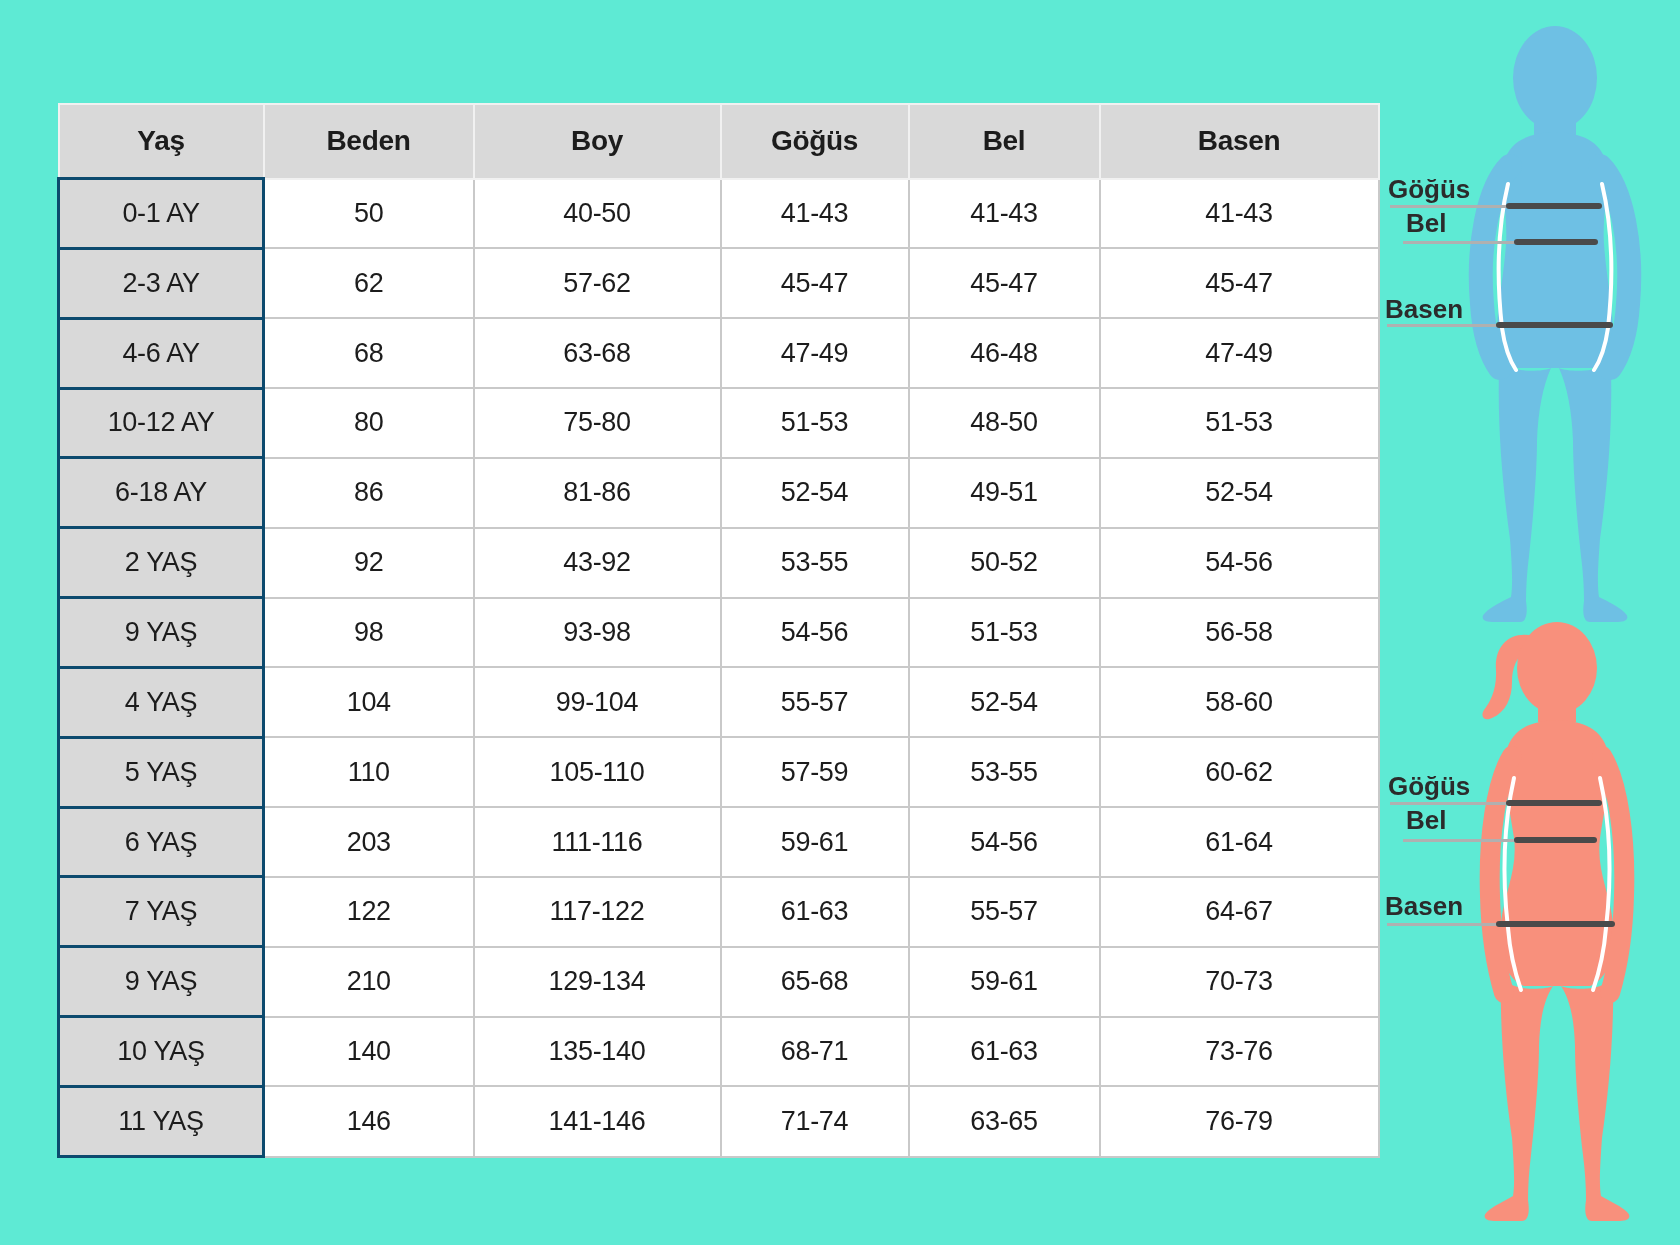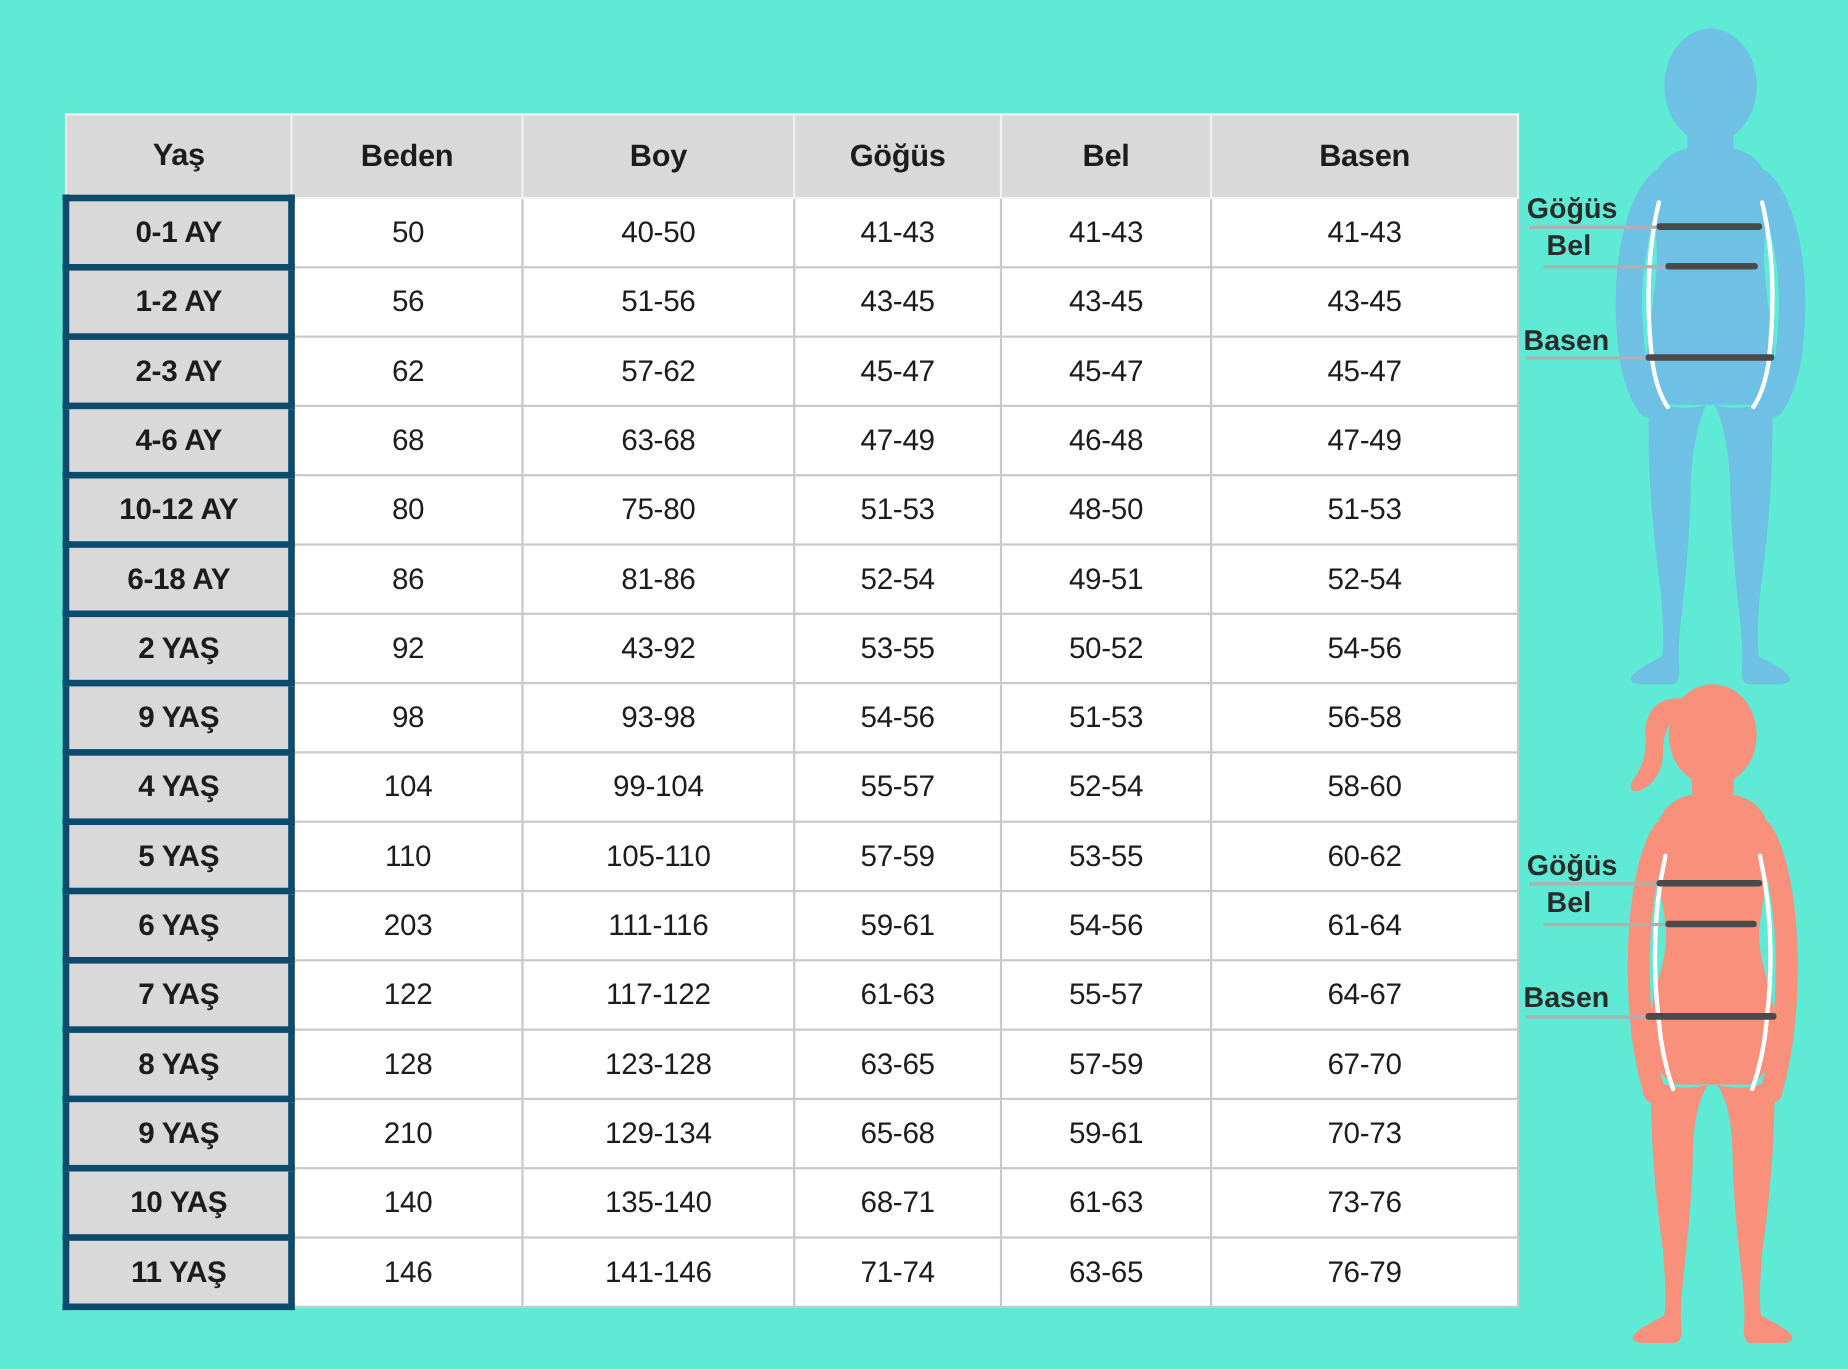--- a/index.html
+++ b/index.html
@@ -9,21 +9,21 @@
   
   table.size{position:absolute;left:57px;top:103px;width:1320px;height:1055px;
              border-collapse:collapse;table-layout:fixed;}
   table.size th, table.size td{
       text-align:center;vertical-align:middle;padding:0;
       font-size:27px;letter-spacing:-0.3px;}
   table.size th{
       background:#d9d9d9;border:2px solid #f1f1f1;
       font-weight:700;font-size:28px;height:72px;}
   table.size td{background:#ffffff;border:2px solid #c9c9c9;height:57px;}
-  table.size td.rowlabel{background:#d9d9d9;border:6px solid #0c4a6e;font-weight:bold;}
+  table.size td.rowlabel{background:#d9d9d9;border:3px solid #0c4a6e;}
   col.c0{width:205px}col.c1{width:210px}col.c2{width:247px}
   col.c3{width:188px}col.c4{width:191px}col.c5{width:279px}
 
   
   .fig{position:absolute;}
   .measure-label{position:absolute;font-weight:700;font-size:26px;color:#2b2b2b;white-space:nowrap;}
   .line-light{position:absolute;height:3px;background:#b0b0b0;}
   .line-dark{position:absolute;height:6px;background:#4a4a4a;border-radius:3px;}
 </style>
 </head>
@@ -53,28 +53,20 @@
     <tbody>
         <tr>
       <td class="rowlabel">0-1 AY</td>
       <td>50</td>
       <td>40-50</td>
       <td>41-43</td>
       <td>41-43</td>
       <td>41-43</td>
     </tr>
         <tr>
-      <td class="rowlabel">1-2 AY</td>
-      <td>56</td>
-      <td>51-56</td>
-      <td>43-45</td>
-      <td>43-45</td>
-      <td>43-45</td>
-    </tr>
-        <tr>
       <td class="rowlabel">2-3 AY</td>
       <td>62</td>
       <td>57-62</td>
       <td>45-47</td>
       <td>45-47</td>
       <td>45-47</td>
     </tr>
         <tr>
       <td class="rowlabel">4-6 AY</td>
       <td>68</td>
@@ -139,28 +131,20 @@
       <td>54-56</td>
       <td>61-64</td>
     </tr>
         <tr>
       <td class="rowlabel">7 YAŞ</td>
       <td>122</td>
       <td>117-122</td>
       <td>61-63</td>
       <td>55-57</td>
       <td>64-67</td>
-    </tr>
-        <tr>
-      <td class="rowlabel">8 YAŞ</td>
-      <td>128</td>
-      <td>123-128</td>
-      <td>63-65</td>
-      <td>57-59</td>
-      <td>67-70</td>
     </tr>
         <tr>
       <td class="rowlabel">9 YAŞ</td>
       <td>210</td>
       <td>129-134</td>
       <td>65-68</td>
       <td>59-61</td>
       <td>70-73</td>
     </tr>
         <tr>

